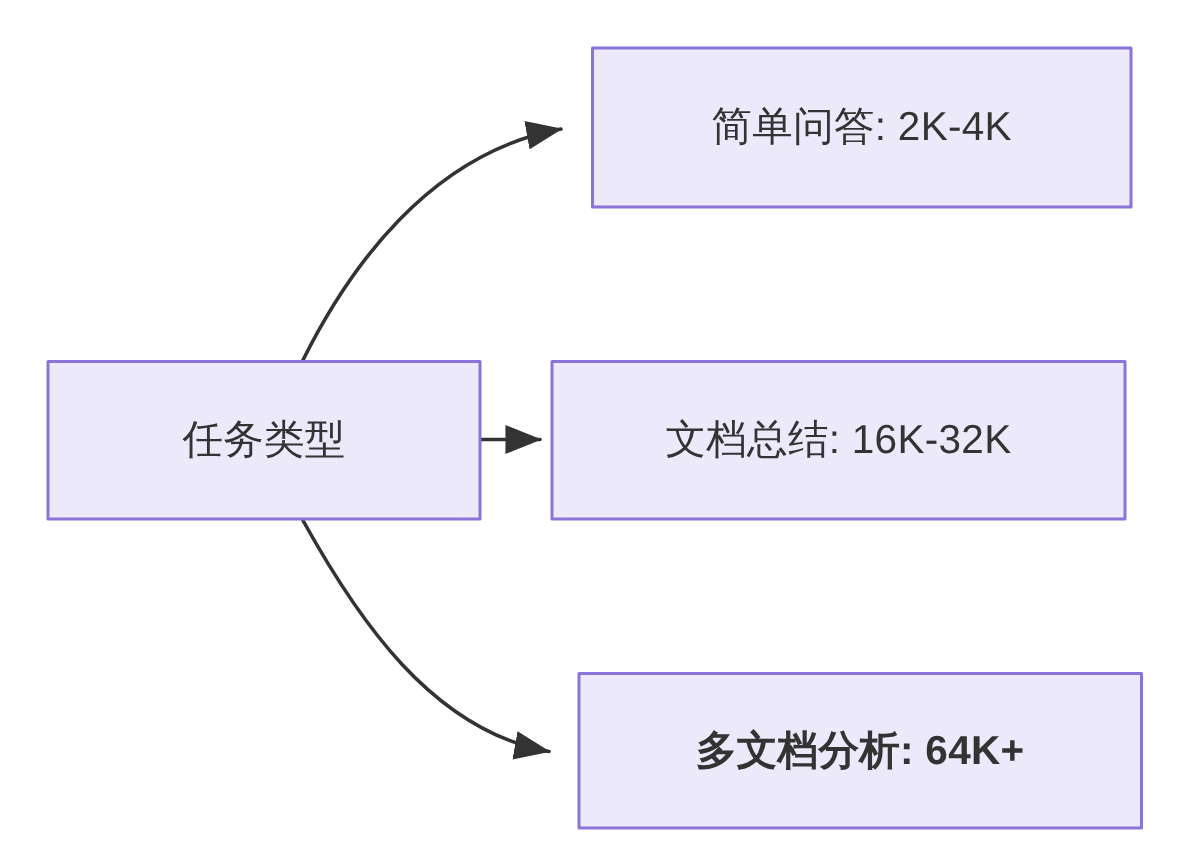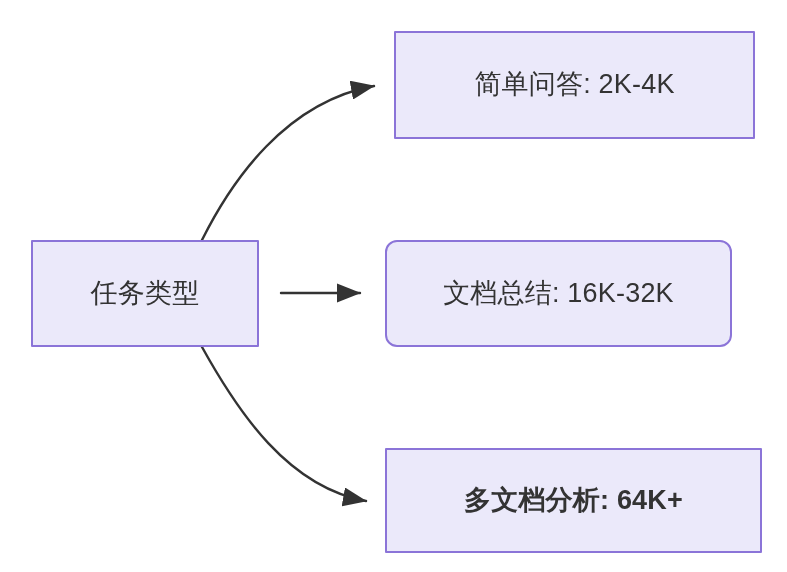--- a/index.html
+++ b/index.html
@@ -41,23 +41,23 @@
   .node-label {
     color: #333333;
     font-size: 27px;
     line-height: 1.1;
     letter-spacing: 0.2px;
     white-space: nowrap;
     text-align: center;
   }
 
   
-  #node-task-type      { left: 31px;  top: 240px; width: 228px; height: 107px; }
+  #node-task-type      { left: 31px;  top: 240px; width: 290px; height: 107px; }
   #node-simple-qa      { left: 394px; top: 31px;  width: 361px; height: 108px; }
-  #node-doc-summary    { left: 385px; top: 240px; width: 347px; height: 107px; border-radius: 12px; }
+  #node-doc-summary    { left: 367px; top: 240px; width: 384px; height: 107px; }
   #node-multi-doc      { left: 385px; top: 448px; width: 377px; height: 105px; font-weight: bold; }
 </style>
 </head>
 <body>
 
 <div id="diagram-canvas">
 
   <svg id="edge-layer" viewBox="0 0 787 572" width="787" height="572" xmlns="http://www.w3.org/2000/svg">
     <defs>
       <marker id="arrowhead" markerWidth="10" markerHeight="8" refX="9.6" refY="4" orient="auto" markerUnits="strokeWidth">

